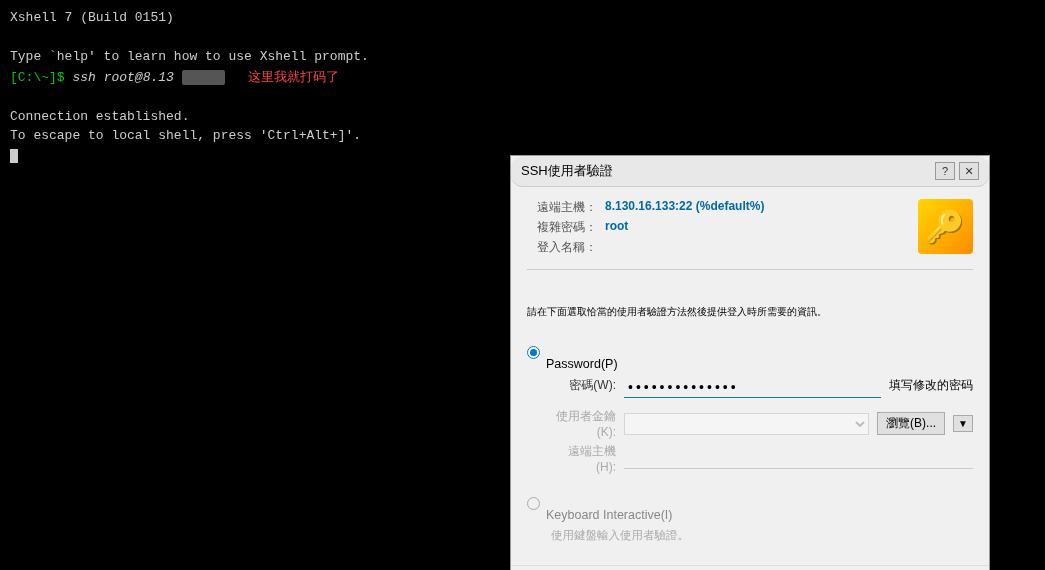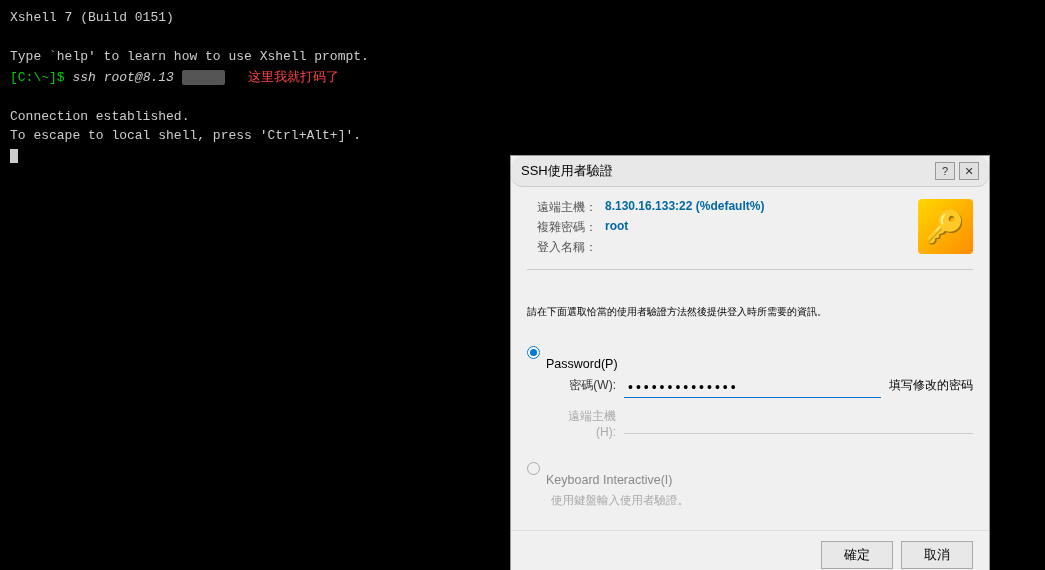--- a/index.html
+++ b/index.html
@@ -391,20 +391,26 @@
           </div>
           <div class="field-row">
             <span class="field-label">密碼(W):</span>
             <input class="field-input" type="password" value="••••••••••••••" style="letter-spacing: 3px; font-size: 14px;">
             <span class="field-annotation">填写修改的密码</span>
           </div>
         </div>
 
         <div class="auth-option">
           <div class="pubkey-row">
+            <span class="field-label disabled">使用者金鑰(K):</span>
+            <select class="pubkey-select" disabled=""></select>
+            <button class="pubkey-btn">瀏覽(B)...</button>
+            <button class="dropdown-arrow">▼</button>
+          </div>
+          <div class="pubkey-row">
             <span class="field-label disabled">遠端主機(H):</span>
             <input class="field-input disabled" type="password" disabled="" style="border-bottom-color: rgb(204, 204, 204);">
           </div>
         </div>
 
         <div class="auth-option">
           <div class="auth-option-header">
             <div class="radio-btn disabled"></div>
             <span class="radio-label disabled">Keyboard Interactive(I)</span>
           </div>

